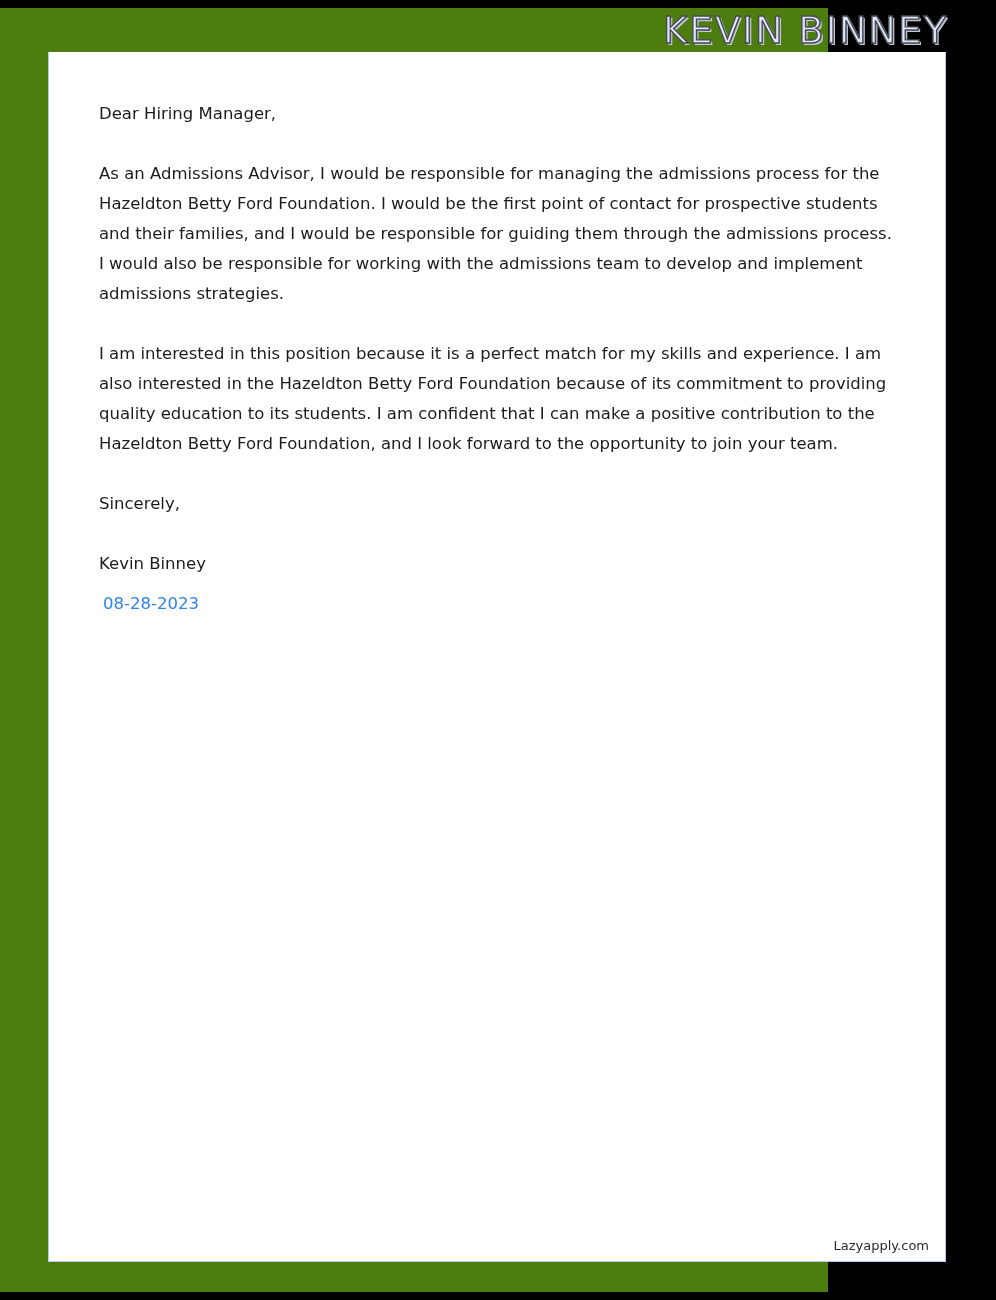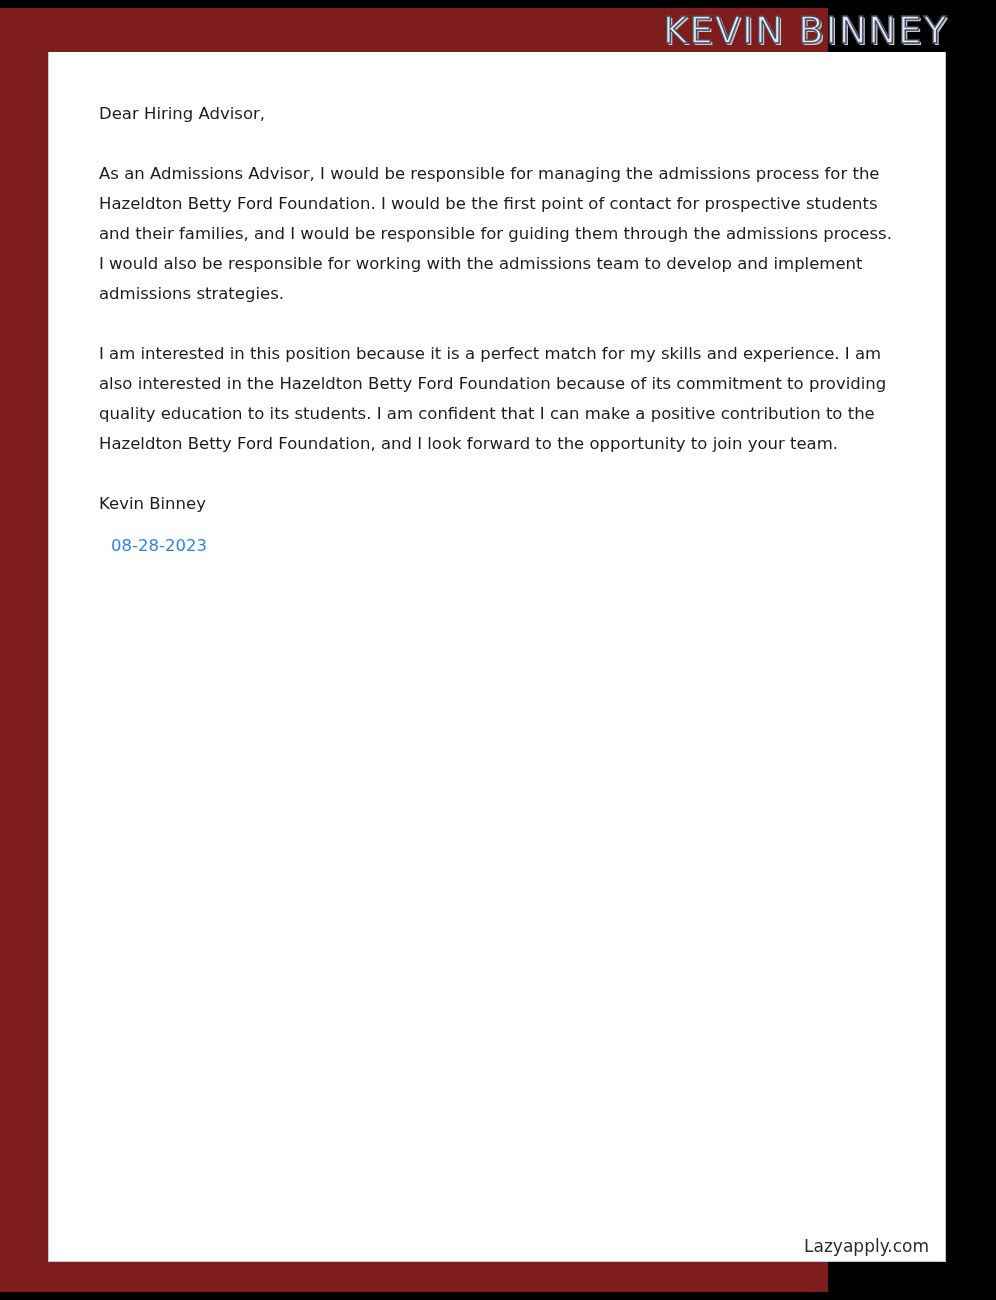--- a/index.html
+++ b/index.html
@@ -15,21 +15,21 @@
     overflow: hidden;
   }
 
   
   .page-frame {
     position: absolute;
     left: 0;
     top: 8px;
     width: 828px;
     height: 1284px;
-    background: #7f1d1d;
+    background: #4d7c0f;
     box-sizing: border-box;
   }
 
   
   .header-band {
     position: absolute;
     left: 0;
     top: 0;
     width: 996px;
     height: 44px;
@@ -84,58 +84,59 @@
     font-weight: 400;
   }
   .para {
     margin: 0 0 30px 0;
     max-width: 800px;
   }
   .signature-name {
     margin: 0 0 10px 0;
   }
   .letter-date {
-    margin: 12px;
+    margin: 4px;
     color: #2d84e8;
   }
 
   .footer-mark {
     position: absolute;
     right: 16px;
     bottom: 6px;
-    font-size: 17px;
+    font-size: 13px;
     color: #2b2b2b;
     line-height: 18px;
     white-space: nowrap;
   }
 </style>
 </head>
 <body>
 
 <div class="page-frame">
 
   <div class="header-band">
     <div class="header-name">KEVIN BINNEY</div>
   </div>
 
   <div class="card-rule"></div>
 
   <div class="letter-card">
 
     <div class="letter-body">
 
-      <p class="para">Dear Hiring Advisor,</p>
+      <p class="para">Dear Hiring Manager,</p>
 
 
       <p class="para">As an Admissions Advisor, I would be responsible for managing the admissions process for the Hazeldton Betty Ford Foundation. I would be the first point of contact for prospective students and their families, and I would be responsible for guiding them through the admissions process. I would also be responsible for working with the admissions team to develop and implement admissions strategies.</p>
 
 
       <p class="para">I am interested in this position because it is a perfect match for my skills and experience. I am also interested in the Hazeldton Betty Ford Foundation because of its commitment to providing quality education to its students. I am confident that I can make a positive contribution to the Hazeldton Betty Ford Foundation, and I look forward to the opportunity to join your team.</p>
 
 
+      <p class="para">Sincerely,</p>
 
       <p class="signature-name">Kevin Binney</p>
 
       <p class="letter-date">08-28-2023</p>
 
     </div>
 
     <div class="footer-mark">Lazyapply.com</div>
 
   </div>

